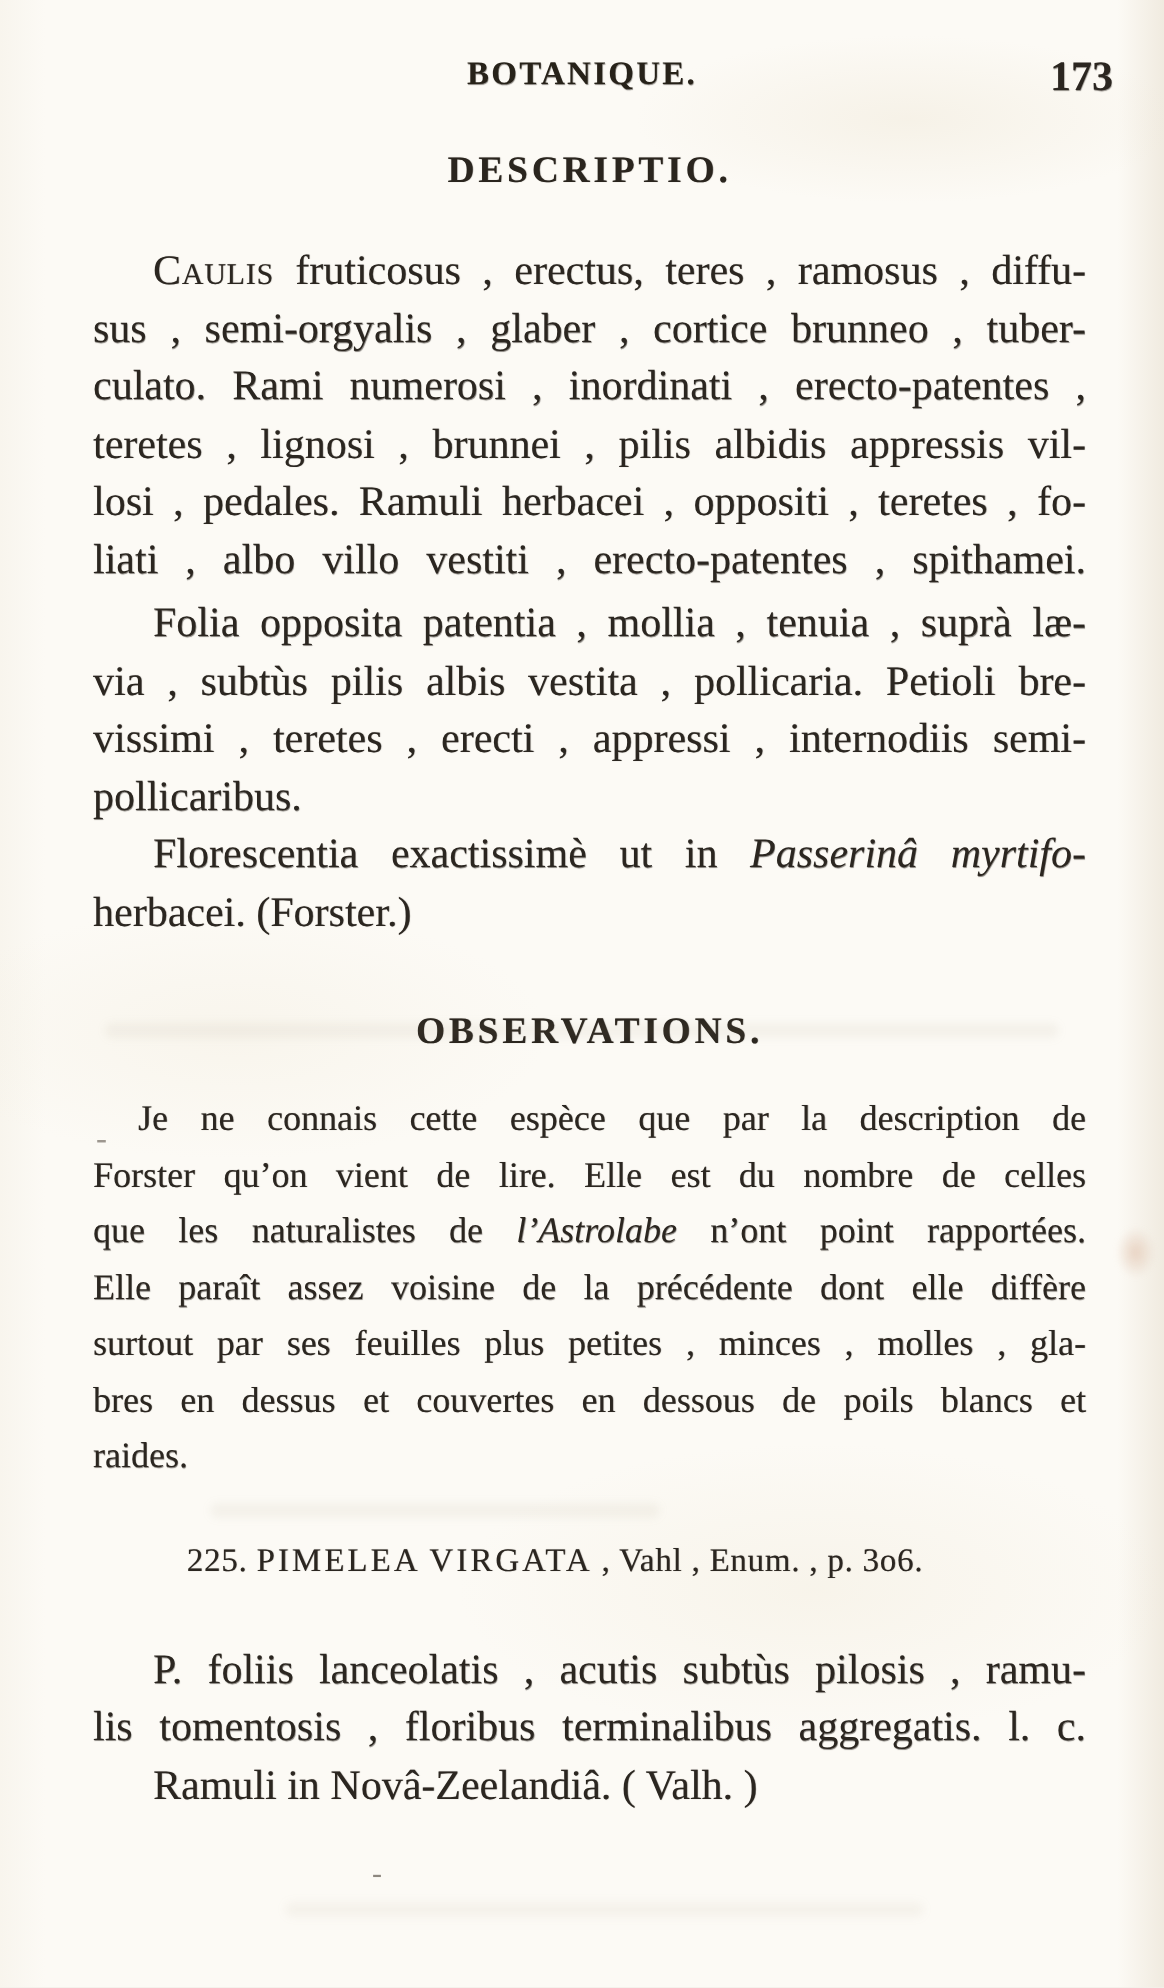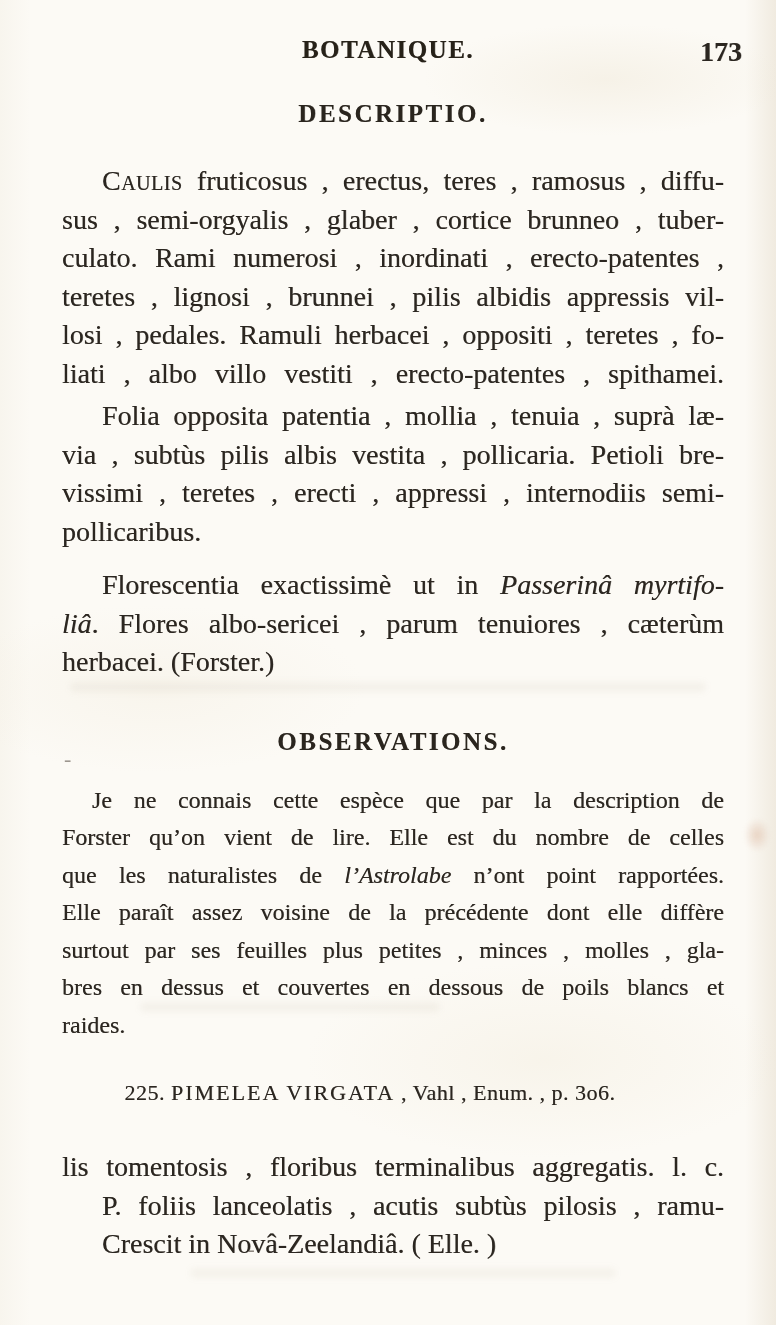--- a/index.html
+++ b/index.html
@@ -16,37 +16,37 @@
       radial-gradient(ellipse 340px 140px at 70% 80%, rgba(238,230,210,0.30), transparent 70%),
       linear-gradient(to right, rgba(244,240,230,0.5) 0px, rgba(252,250,245,0) 30px),
       linear-gradient(to right, rgba(252,250,245,0) 96%, rgba(226,216,198,0.45) 100%),
       #fcfaf5;
     color:#2b2620;
   }
   
   #header{position:relative;height:34px;padding-top:36px;}
   .running-title{
     position:absolute;left:0;right:0;top:36px;text-align:center;
-    font-size:25px;font-weight:700;letter-spacing:1.5px;color:#272219;
+    font-size:22px;font-weight:700;letter-spacing:1.5px;color:#272219;
     text-shadow:0.4px 0.4px 0.6px rgba(43,38,32,0.55);
   }
   .page-number{
     position:absolute;right:34px;top:36px;font-size:28px;font-weight:700;
     color:#2b2620;text-shadow:0.4px 0.4px 0.6px rgba(43,38,32,0.5);
   }
   
   #page-body{margin:0 52px 0 62px;}
   .subheading{
     text-align:center;font-size:25px;font-weight:700;letter-spacing:2.5px;
     color:#2a251e;text-shadow:0.3px 0.3px 0.5px rgba(43,38,32,0.5);
   }
   .sec-descriptio-heading{margin-top:30px;}
   .sec-caulis-para{margin-top:34px;}
   .sec-folia-para{margin-top:4px;}
-  .sec-florescentia-para{margin-top:15px;}
+  .sec-florescentia-para{margin-top:0;}
   .sec-observations-heading{margin-top:46px;}
   .sec-observations-para{margin-top:26px;}
   .sec-species-heading{margin-top:34px;}
   .sec-species-para{margin-top:40px;}
   .line{
     text-align:justify;text-align-last:justify;text-justify:inter-word;
     white-space:normal;
     text-shadow:0.35px 0.35px 0.5px rgba(43,38,32,0.55);
   }
   .line.latin{font-size:28px;line-height:38.5px;}
@@ -103,38 +103,37 @@
         <div class="line latin"><span>liati , albo villo vestiti , erecto-patentes , spithamei.</span></div>
       </div>
       <div class="para sec-folia-para">
         <div class="line latin ind"><span>Folia opposita patentia , mollia , tenuia , suprà læ-</span></div>
         <div class="line latin"><span>via , subtùs pilis albis vestita , pollicaria. Petioli bre-</span></div>
         <div class="line latin"><span>vissimi , teretes , erecti , appressi , internodiis semi-</span></div>
         <div class="line latin last"><span>pollicaribus.</span></div>
       </div>
       <div class="para sec-florescentia-para">
         <div class="line latin ind"><span>Florescentia exactissimè ut in </span><span class="seg-i">Passerinâ myrtifo-</span></div>
-        <div class="line latin"><span class="seg-i">liâ</span><span>. Flores albo-sericei , parum tenuiores , cæterùm</span></div>
         <div class="line latin last"><span>herbacei. (Forster.)</span></div>
       </div>
       <div class="subheading sec-observations-heading">OBSERVATIONS.</div>
       <div class="para sec-observations-para">
         <div class="line french ind"><span>Je ne connais cette espèce que par la description de</span></div>
         <div class="line french"><span>Forster qu’on vient de lire. Elle est du nombre de celles</span></div>
         <div class="line french"><span>que les naturalistes de </span><span class="seg-i">l’Astrolabe</span><span> n’ont point rapportées.</span></div>
         <div class="line french"><span>Elle paraît assez voisine de la précédente dont elle diffère</span></div>
         <div class="line french"><span>surtout par ses feuilles plus petites , minces , molles , gla-</span></div>
         <div class="line french"><span>bres en dessus et couvertes en dessous de poils blancs et</span></div>
         <div class="line french last"><span>raides.</span></div>
       </div>
       <div class="species-heading sec-species-heading"><span>225. </span><span class="seg-caps">PIMELEA VIRGATA</span><span> , Vahl , Enum. , p. 3o6.</span></div>
       <div class="para sec-species-para">
+        <div class="line latin ind"><span>P. foliis lanceolatis , acutis subtùs pilosis , ramu-</span></div>
         <div class="line latin"><span>lis tomentosis , floribus terminalibus aggregatis. l. c.</span></div>
-        <div class="line latin ind"><span>P. foliis lanceolatis , acutis subtùs pilosis , ramu-</span></div>
-        <div class="line latin ind last"><span>Crescit in Novâ-Zeelandiâ. ( Elle. )</span></div>
+        <div class="line latin ind last"><span>Ramuli in Novâ-Zeelandiâ. ( Valh. )</span></div>
       </div>
     </div>
 
   <div class="stray-dash-1">-</div>
   <div class="stray-dash-2">-</div>
   <div class="smudge-red"></div>
   <div class="ghost g1"></div>
   <div class="ghost g2"></div>
   <div class="ghost g3"></div>
 

